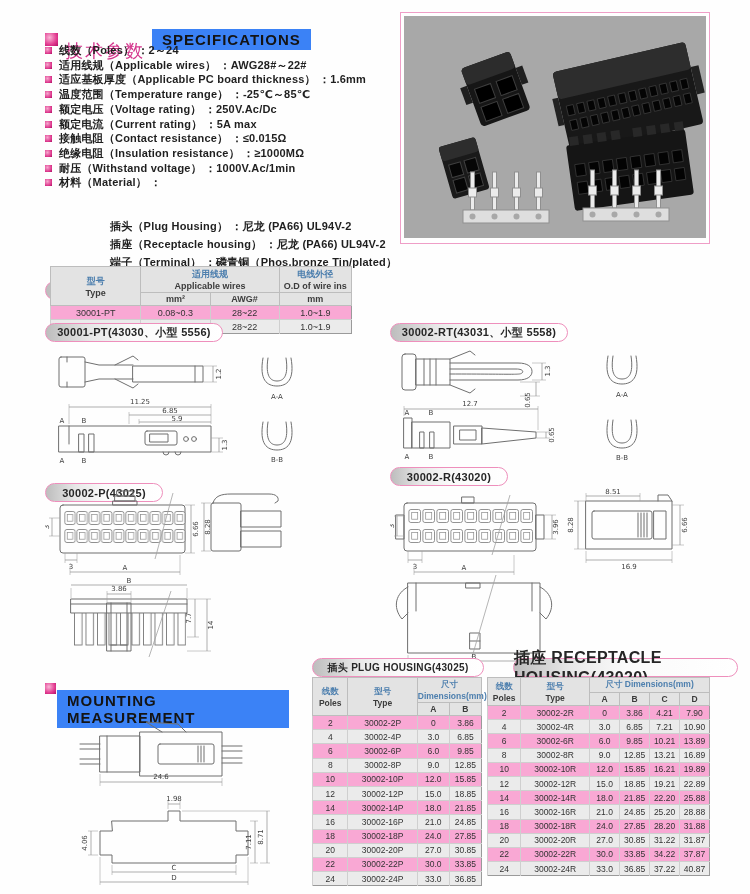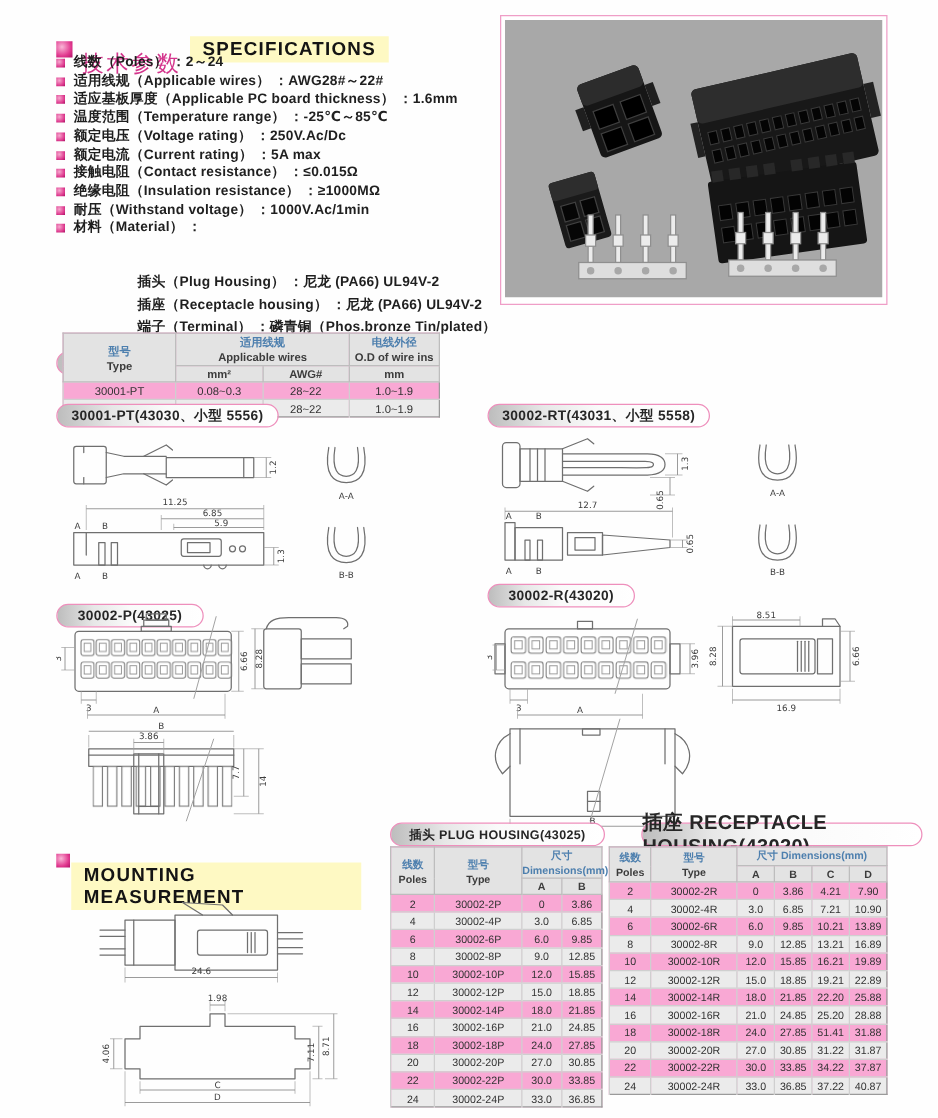--- a/index.html
+++ b/index.html
@@ -3,21 +3,21 @@
 <meta charset="utf-8">
 <style>
   html,body{margin:0;padding:0;background:#fff;}
   body{font-family:"Liberation Sans","DejaVu Sans",sans-serif;}
   #page{position:relative;width:750px;height:894px;background:#fefefe;overflow:hidden;}
 
   
   .hdr{position:absolute;display:flex;align-items:center;gap:7px;}
   .bullet-lg{width:13px;height:13px;background:radial-gradient(circle at 35% 35%,#f9b6d6,#e23a90 60%,#b10f67);flex:0 0 auto;}
   .hdr .zh{font-size:18px;font-weight:normal;color:#d4348c;letter-spacing:2px;margin-top:24px;}
-  .graybar{background:#fef9c3;color:#141414;font-weight:bold;font-size:15px;padding:2px 10px;letter-spacing:1px;}
+  .graybar{background:#3b82f6;color:#141414;font-weight:bold;font-size:15px;padding:2px 10px;letter-spacing:1px;}
 
   
   .spec-list{position:absolute;left:45px;top:44px;width:350px;}
   .spec-item{display:flex;align-items:flex-start;gap:7px;margin-bottom:1.5px;}
   .bullet-sm{width:7px;height:7px;margin-top:3px;background:radial-gradient(circle at 35% 35%,#f6a8ce,#df3c90 62%,#a90d62);flex:0 0 auto;}
   .spec-text{font-size:11px;font-weight:600;color:#1f1f1f;line-height:13.2px;letter-spacing:.2px;}
   .spec-sublist{position:absolute;left:110px;top:216px;width:300px;}
   .spec-subitem .spec-text{line-height:15px;}
 
   
@@ -828,21 +828,21 @@
         <td>21.0</td>
         <td>24.85</td>
         <td>25.20</td>
         <td>28.88</td>
       </tr>
         <tr>
         <td>18</td>
         <td>30002-18R</td>
         <td>24.0</td>
         <td>27.85</td>
-        <td>51.41</td>
+        <td>28.20</td>
         <td>31.88</td>
       </tr>
         <tr>
         <td>20</td>
         <td>30002-20R</td>
         <td>27.0</td>
         <td>30.85</td>
         <td>31.22</td>
         <td>31.87</td>
       </tr>

